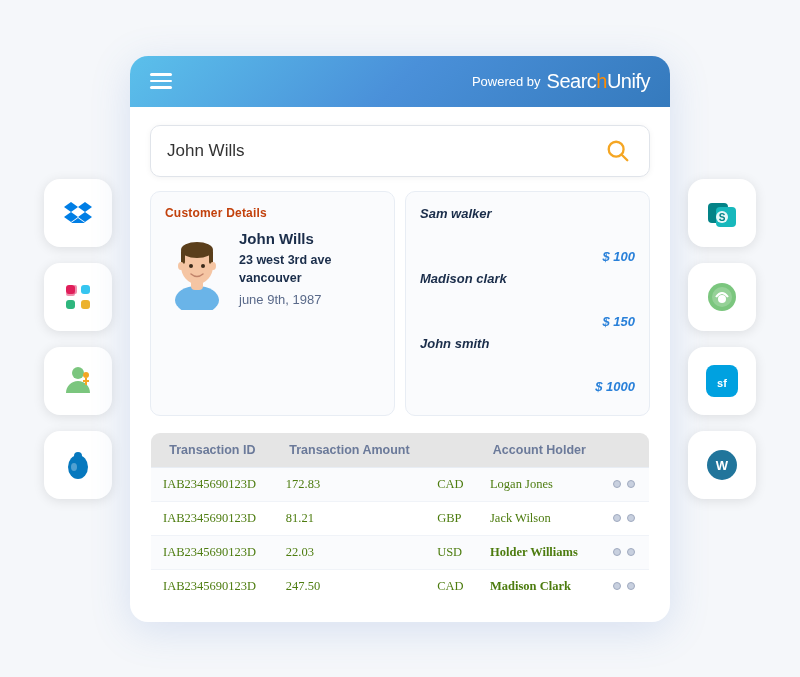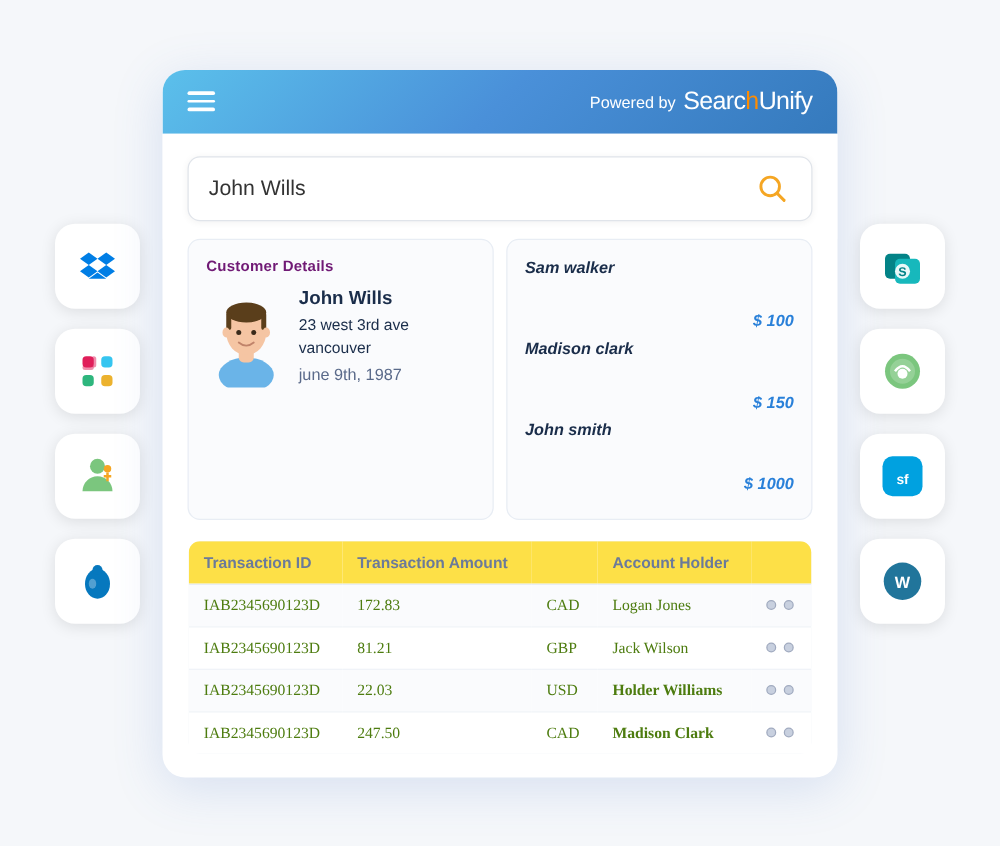--- a/index.html
+++ b/index.html
@@ -146,21 +146,21 @@
     .claim-history-box {
       flex: 1;
       border: 1.5px solid #e8edf4;
       border-radius: 10px;
       padding: 14px;
       background: #fafbfd;
     }
 
     .section-title {
       font-size: 12px;
-      color: #701a75;
+      color: #c2410c;
       font-weight: 600;
       margin-bottom: 10px;
       letter-spacing: 0.2px;
     }
 
     .customer-info {
       display: flex;
       align-items: flex-start;
       gap: 10px;
     }
@@ -187,21 +187,21 @@
     }
     .customer-name {
       font-size: 15px;
       font-weight: 700;
       color: #1a2d4a;
       margin-bottom: 4px;
     }
     .customer-address {
       font-size: 12.5px;
       color: #1a2d4a;
-      font-weight: 400;
+      font-weight: 700;
       line-height: 1.5;
     }
     .customer-dob {
       font-size: 13px;
       color: #5a6a8a;
       margin-top: 4px;
     }
 
     
     .claim-table {
@@ -231,25 +231,25 @@
     }
     .transaction-table {
       width: 100%;
       border-collapse: collapse;
       border: 1.5px solid #e8edf4;
       border-radius: 10px;
       overflow: hidden;
       font-size: 12.5px;
     }
     .transaction-table th {
-      background: #fde047;
+      background: #e5e5e5;
       color: #6b7a9a;
       font-weight: 600;
       padding: 10px 12px;
-      text-align: left;
+      text-align: center;
       border-bottom: 1.5px solid #e8edf4;
     }
     .transaction-table td {
       padding: 9px 12px;
       color: #4d7c0f;
       border-bottom: 1px solid #f0f3f8;
       font-family: Liberation Serif, serif;
     }
     .transaction-table tr:last-child td {
       border-bottom: none;

